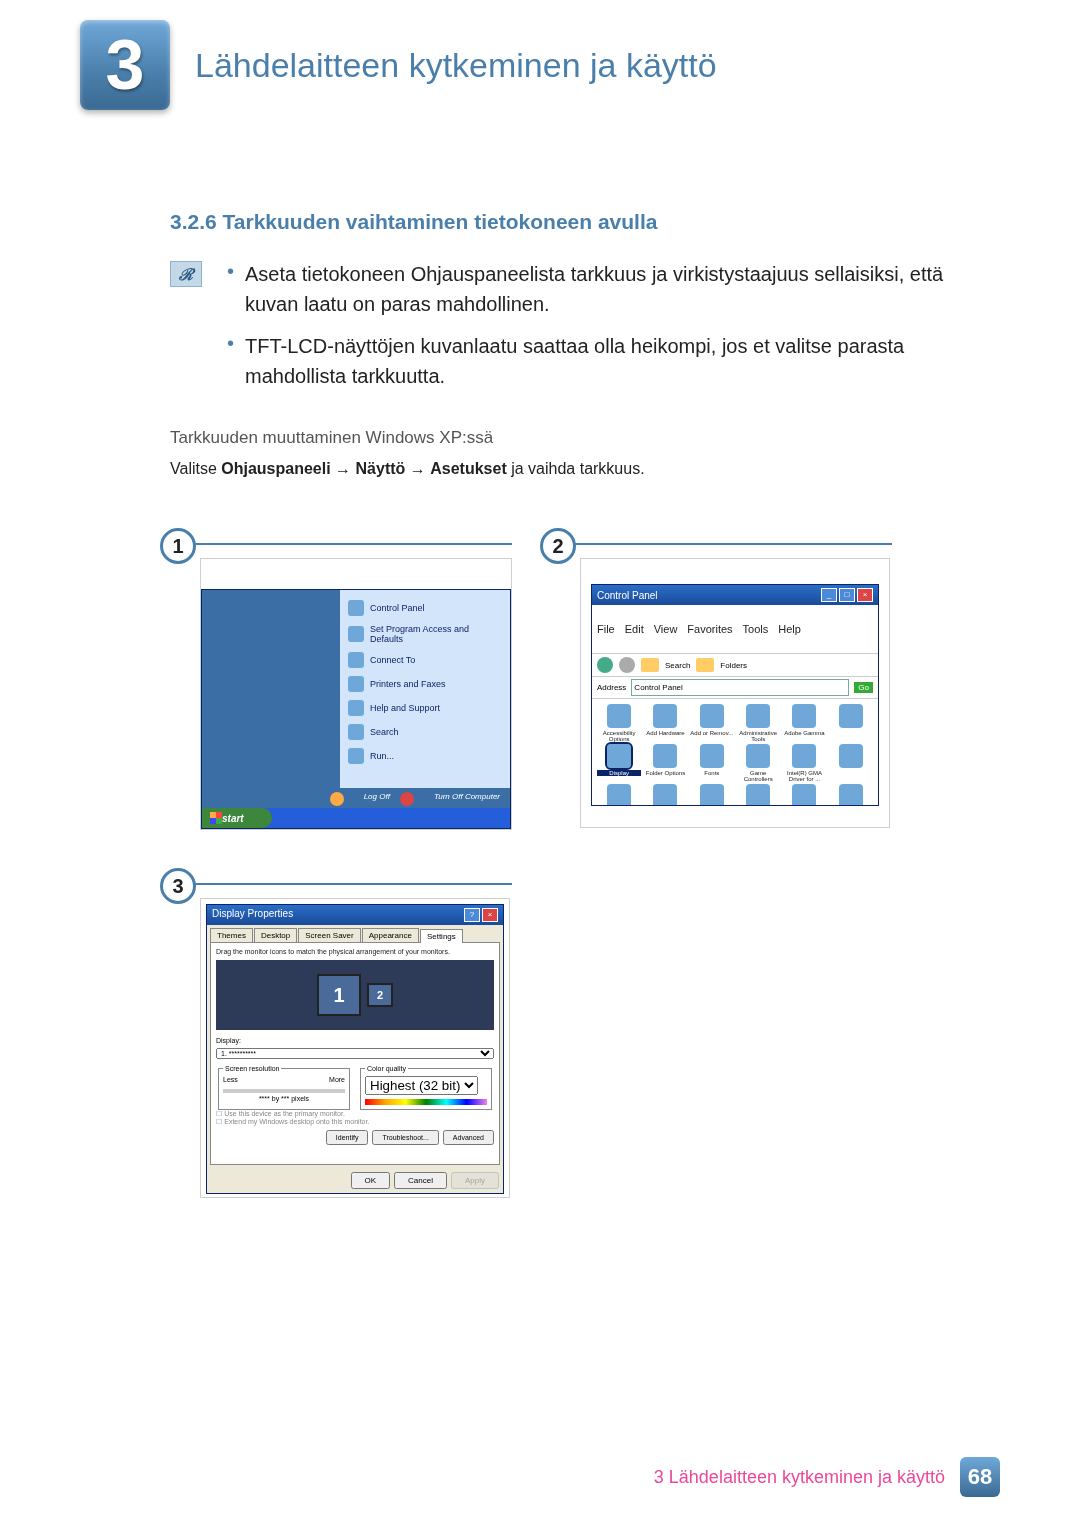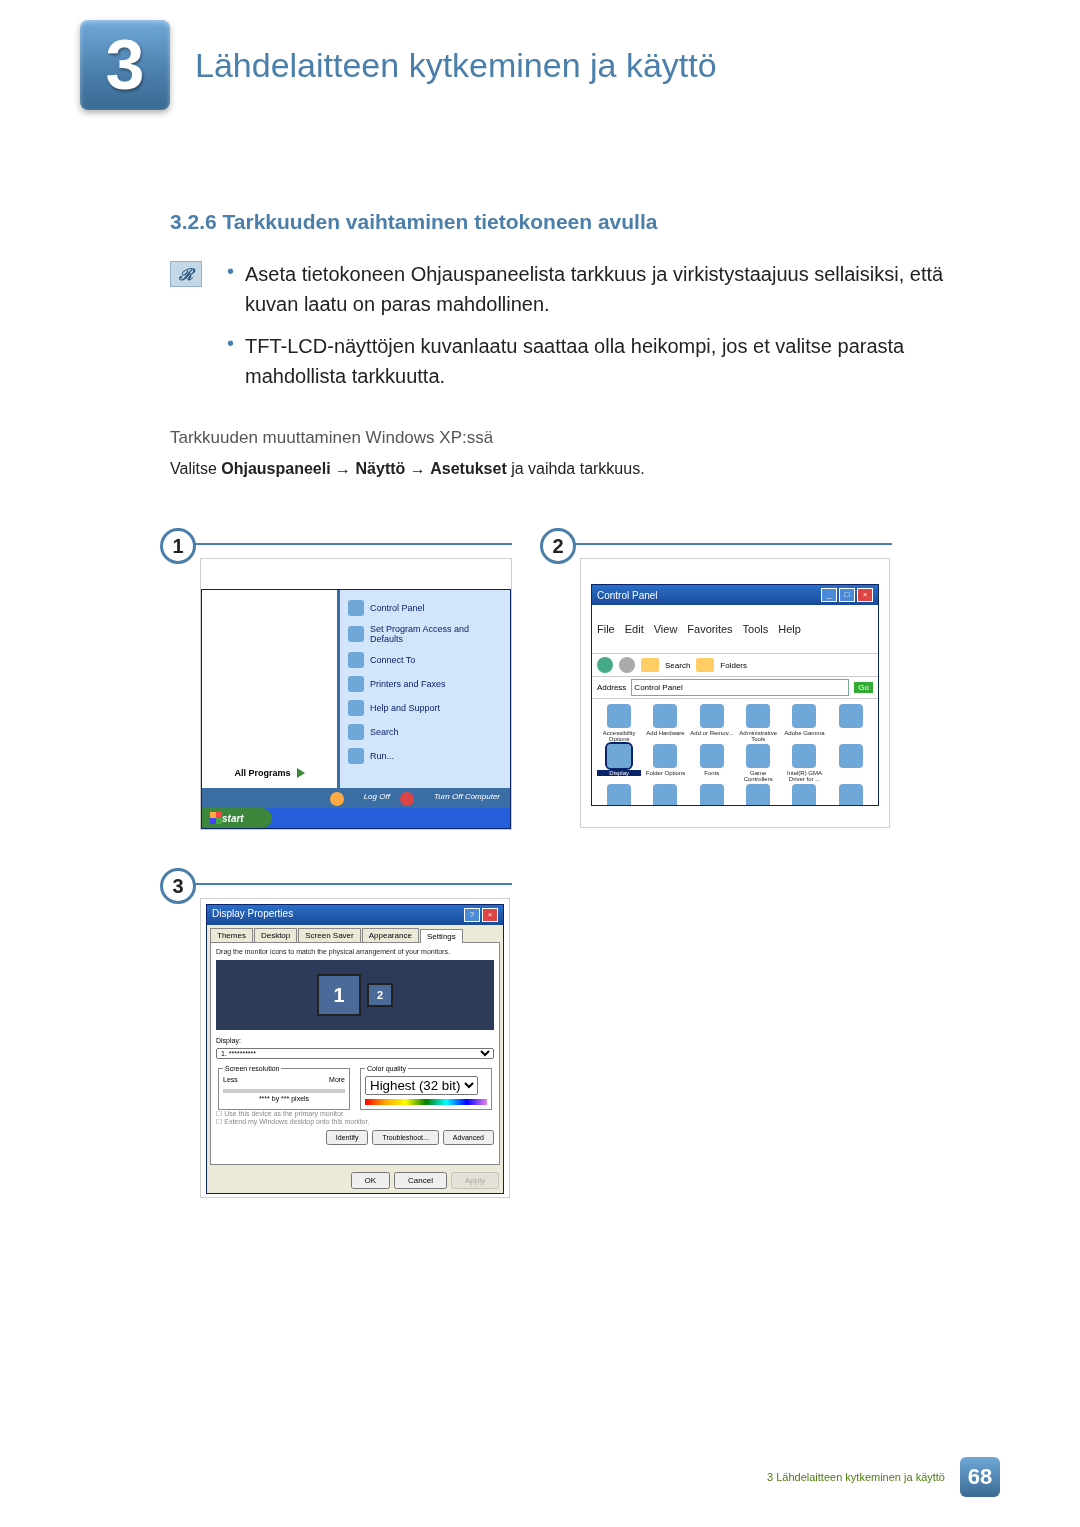--- a/index.html
+++ b/index.html
@@ -308,21 +308,21 @@
   .dp-footer button{font-size:8px;padding:2px 12px;}
   
   .page-footer {
     position:absolute;
     bottom:30px;
     right:80px;
     display:flex;
     align-items:center;
     gap:15px;
   }
-  .footer-text{font-size:11px;color:#4d7c0f;}
+  .footer-text{font-size:18px;color:#ec4899;}
   .footer-badge{width:40px;height:40px;background:linear-gradient(to bottom,#6fa8d8,#3a6a93);border-radius:6px;color:#fff;font-size:22px;font-weight:bold;display:flex;align-items:center;justify-content:center;}
 </style>
 </head>
 <body>
 
 <div class="header">
   <div class="chapter-badge">
     <span>3</span>
   </div>
   <div class="chapter-title">Lähdelaitteen kytkeminen ja käyttö</div>
@@ -352,26 +352,20 @@
 <div class="figures">
   <div class="fig-label fig1-label">1</div>
   <div class="fig-label-line-h fig1-line"></div>
   <div class="fig-label fig2-label">2</div>
   <div class="fig-label-line-h fig2-line"></div>
   <div class="fig-label fig3-label">3</div>
   <div class="fig-label-line-h fig3-line"></div>
 
   <div class="fig1">
     <div class="start-panel">
-      <div class="start-white">
-        <div class="all-prog">
-          <span>All Programs</span>
-          <span class="tri"></span>
-        </div>
-      </div>
       <div class="start-col">
         <div class="start-item">
             <span class="ic"></span>
             <span>Control Panel</span>
           </div>
         <div class="start-item">
             <span class="ic"></span>
             <span>Set Program Access and Defaults</span>
           </div>
         <div class="start-item">

